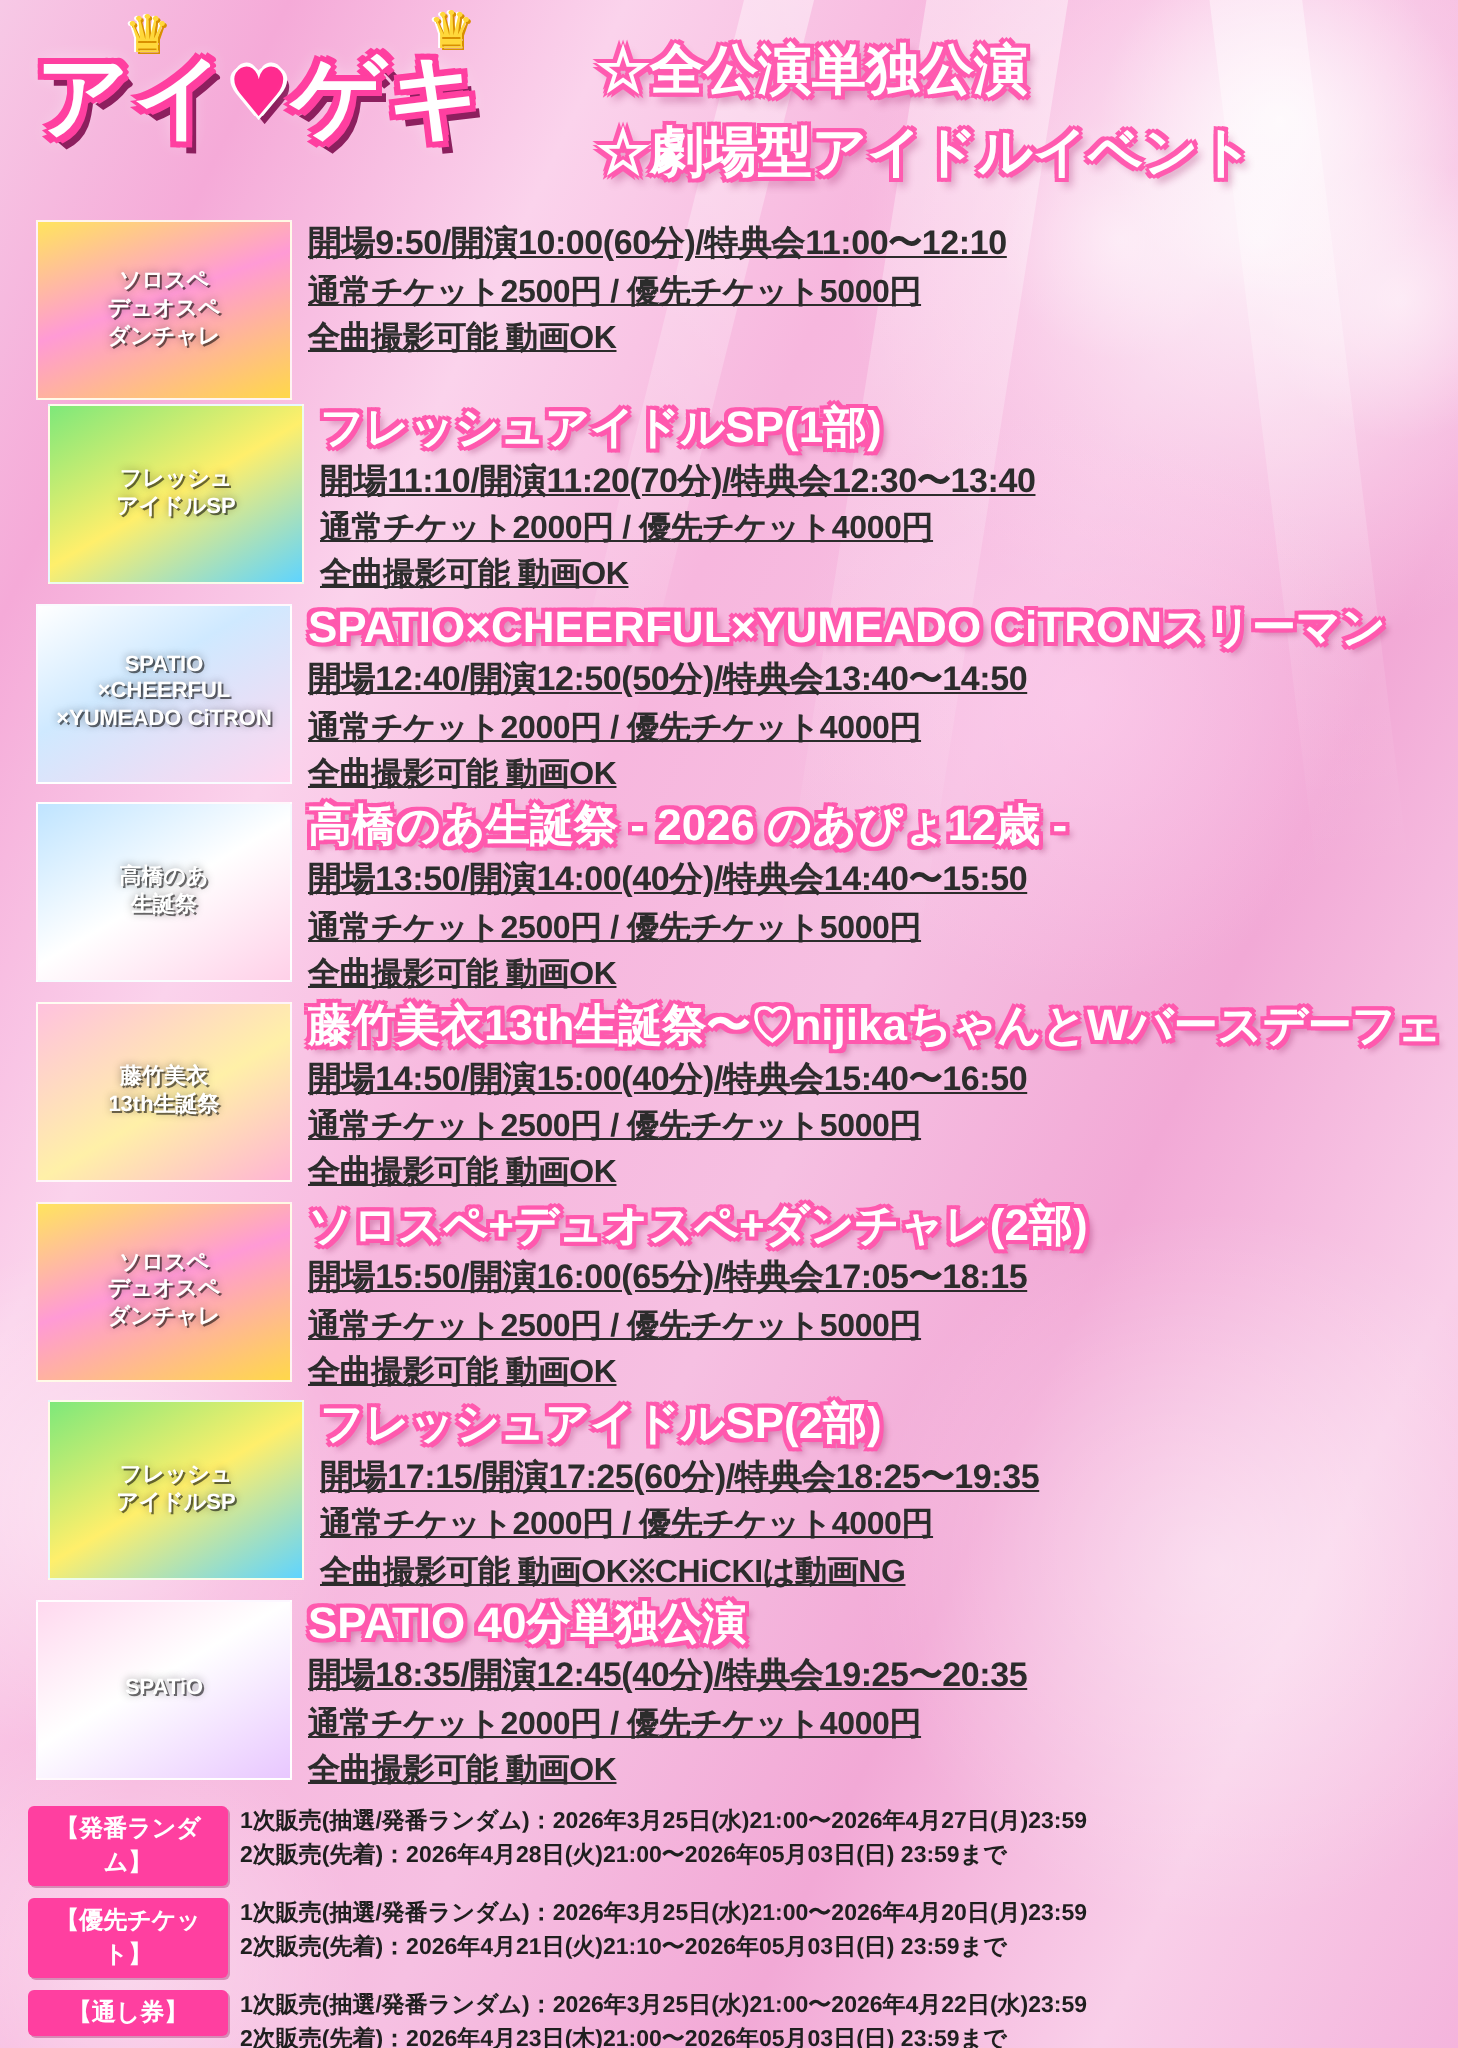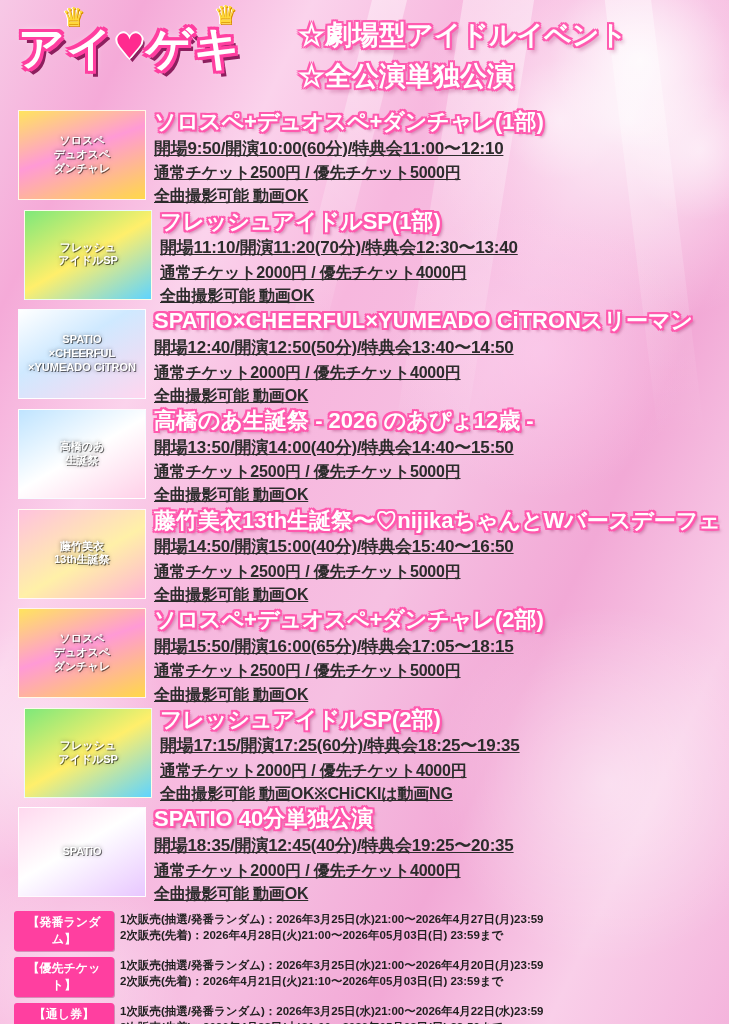--- a/index.html
+++ b/index.html
@@ -226,35 +226,34 @@
   <div class="header">
     <div class="logo">
       <div class="logo-plate"></div>
       <div class="crown crown-a">♛</div>
       <div class="crown crown-b">♛</div>
       <div class="logo-text">
         <span>アイ</span><span class="logo-heart">♥</span><span>ゲキ</span>
       </div>
     </div>
     <div class="headline">
+      <div>☆全公演単独公演</div>
       <div>☆劇場型アイドルイベント</div>
-      <div>☆全公演単独公演</div>
     </div>
   </div>
 
   <div class="lineup">
 
     <div class="act">
       <div class="thumb t-solo">
         <div class="thumb-label">ソロスペ
 デュオスペ
 ダンチャレ</div>
       </div>
       <div class="act-body">
-        <div class="act-title">ソロスペ+デュオスペ+ダンチャレ(1部)</div>
         <div class="act-line">開場9:50/開演10:00(60分)/特典会11:00〜12:10</div>
         <div class="act-line sub">通常チケット2500円 / 優先チケット5000円</div>
         <div class="act-line sub">全曲撮影可能 動画OK</div>
       </div>
     </div>
 
     <div class="act">
       <div class="thumb t-fresh">
         <div class="thumb-label">フレッシュ
 アイドルSP</div>

